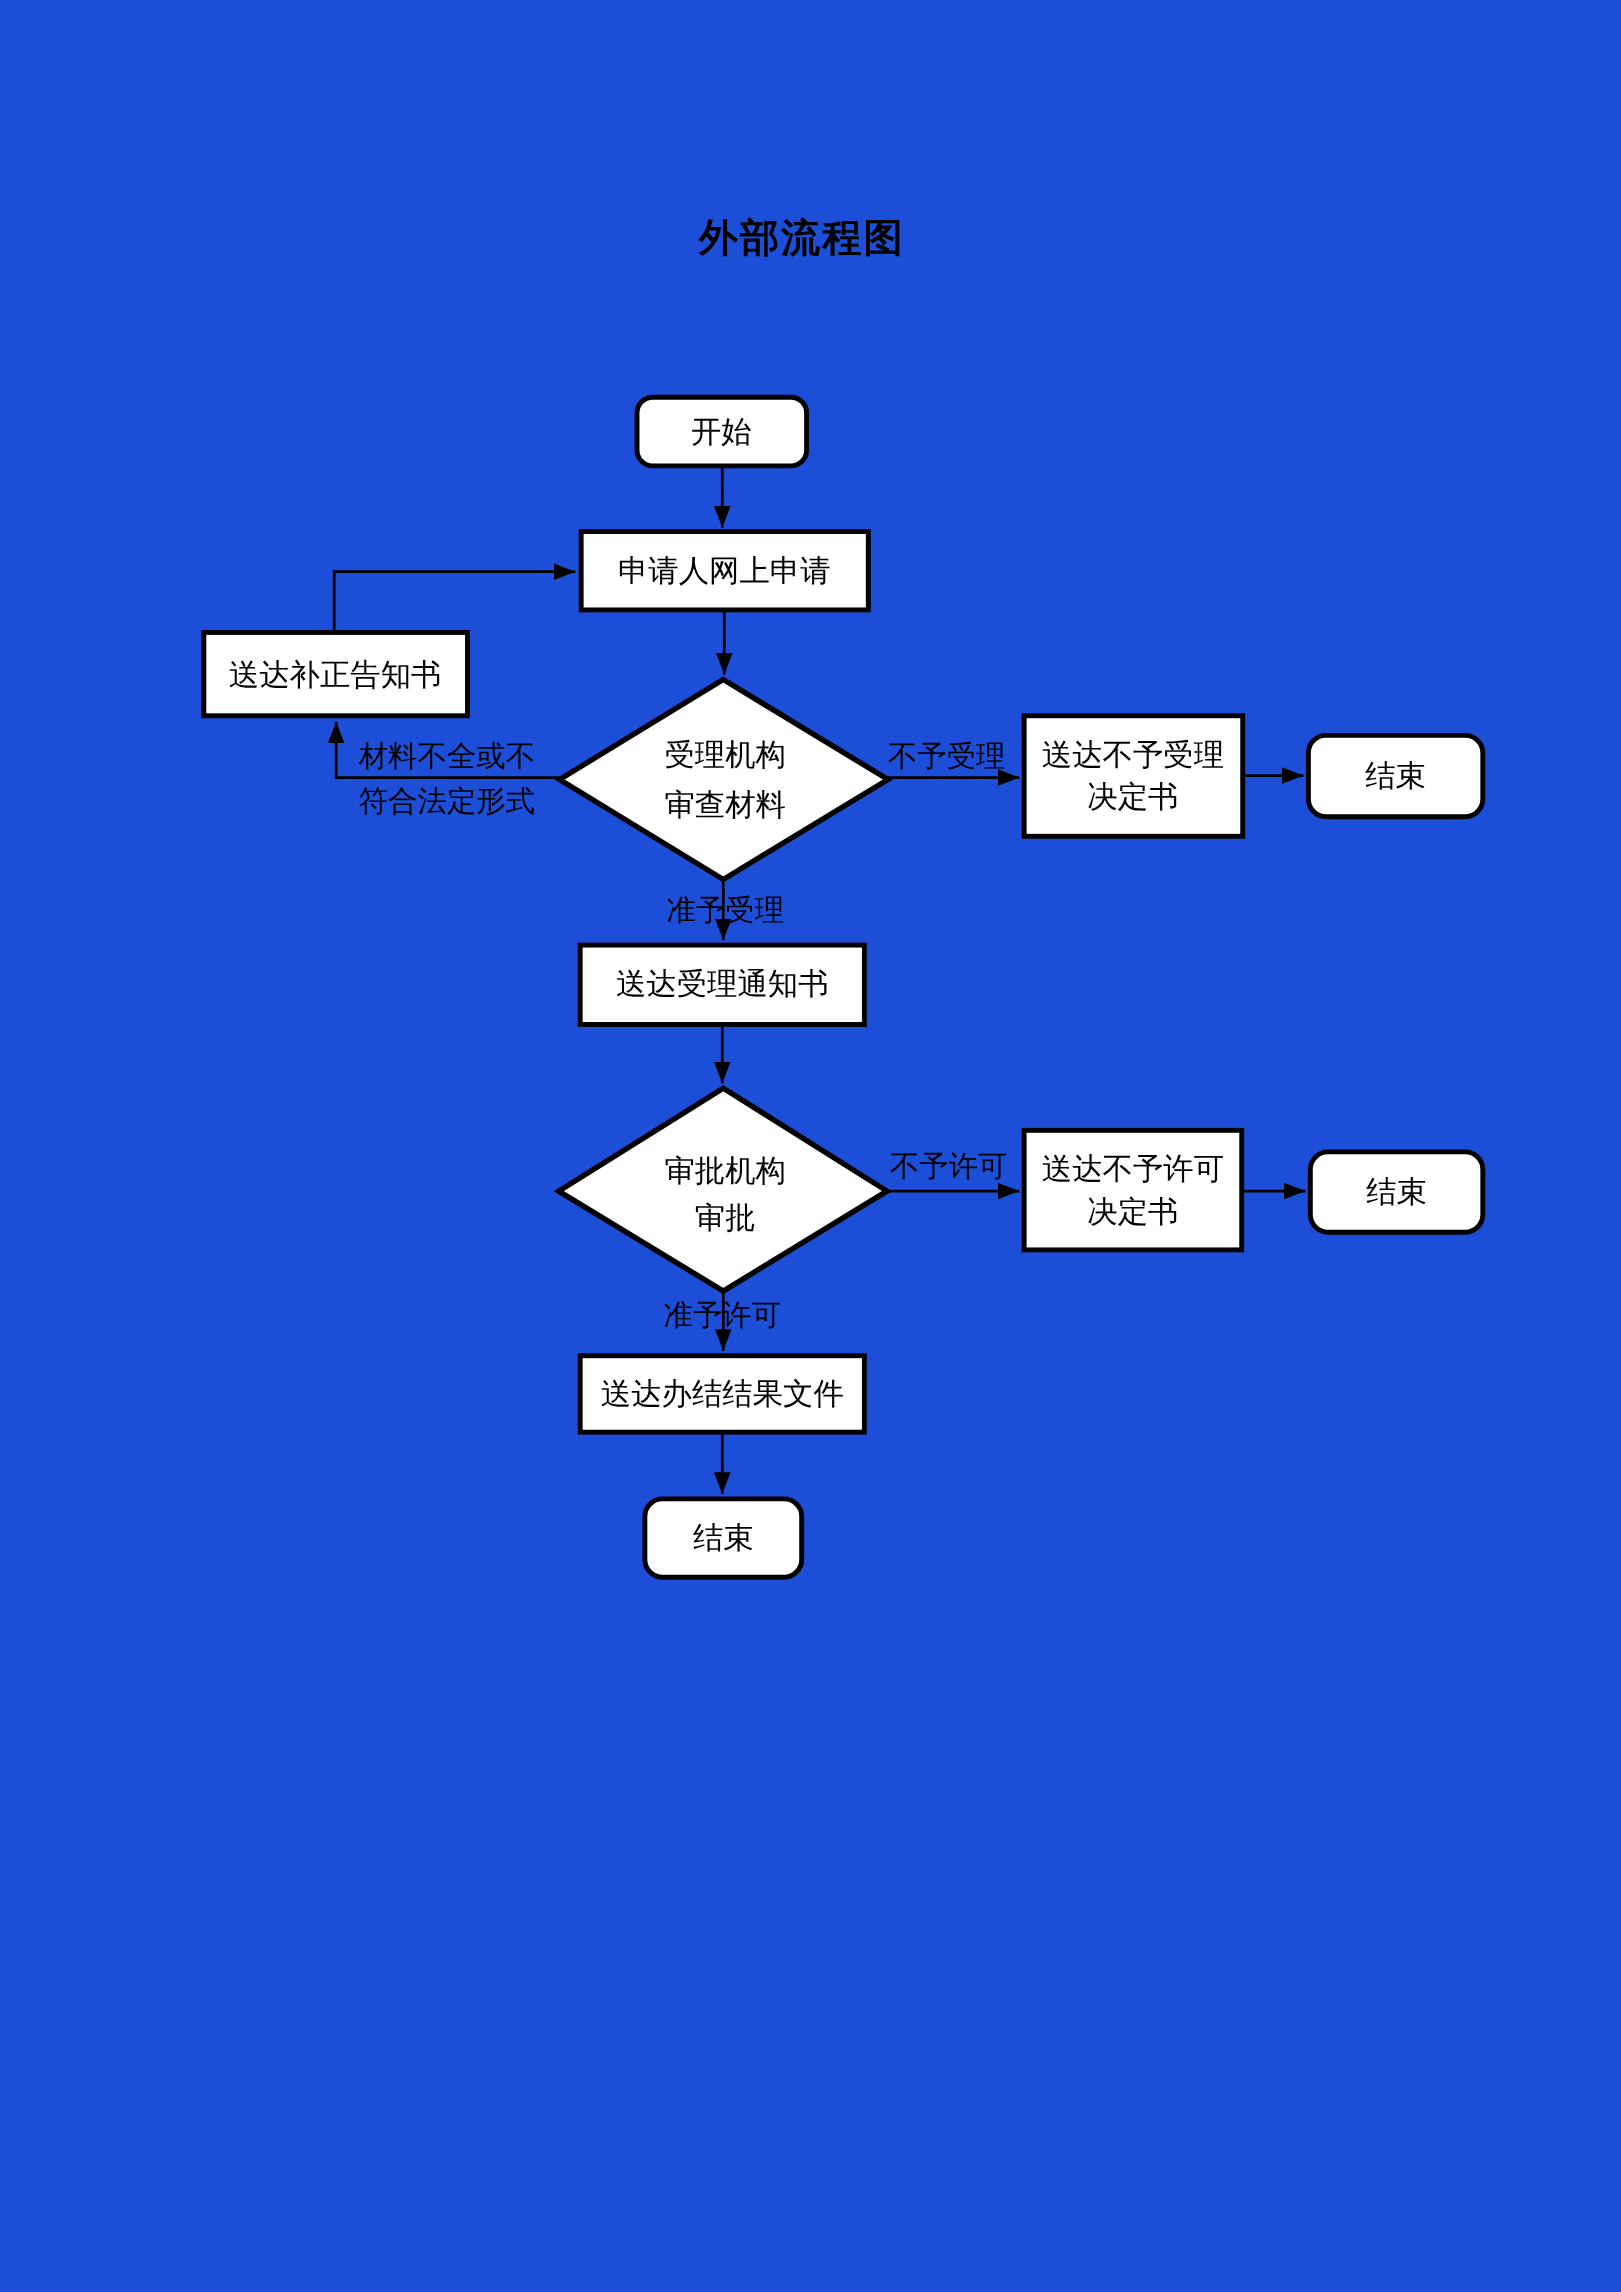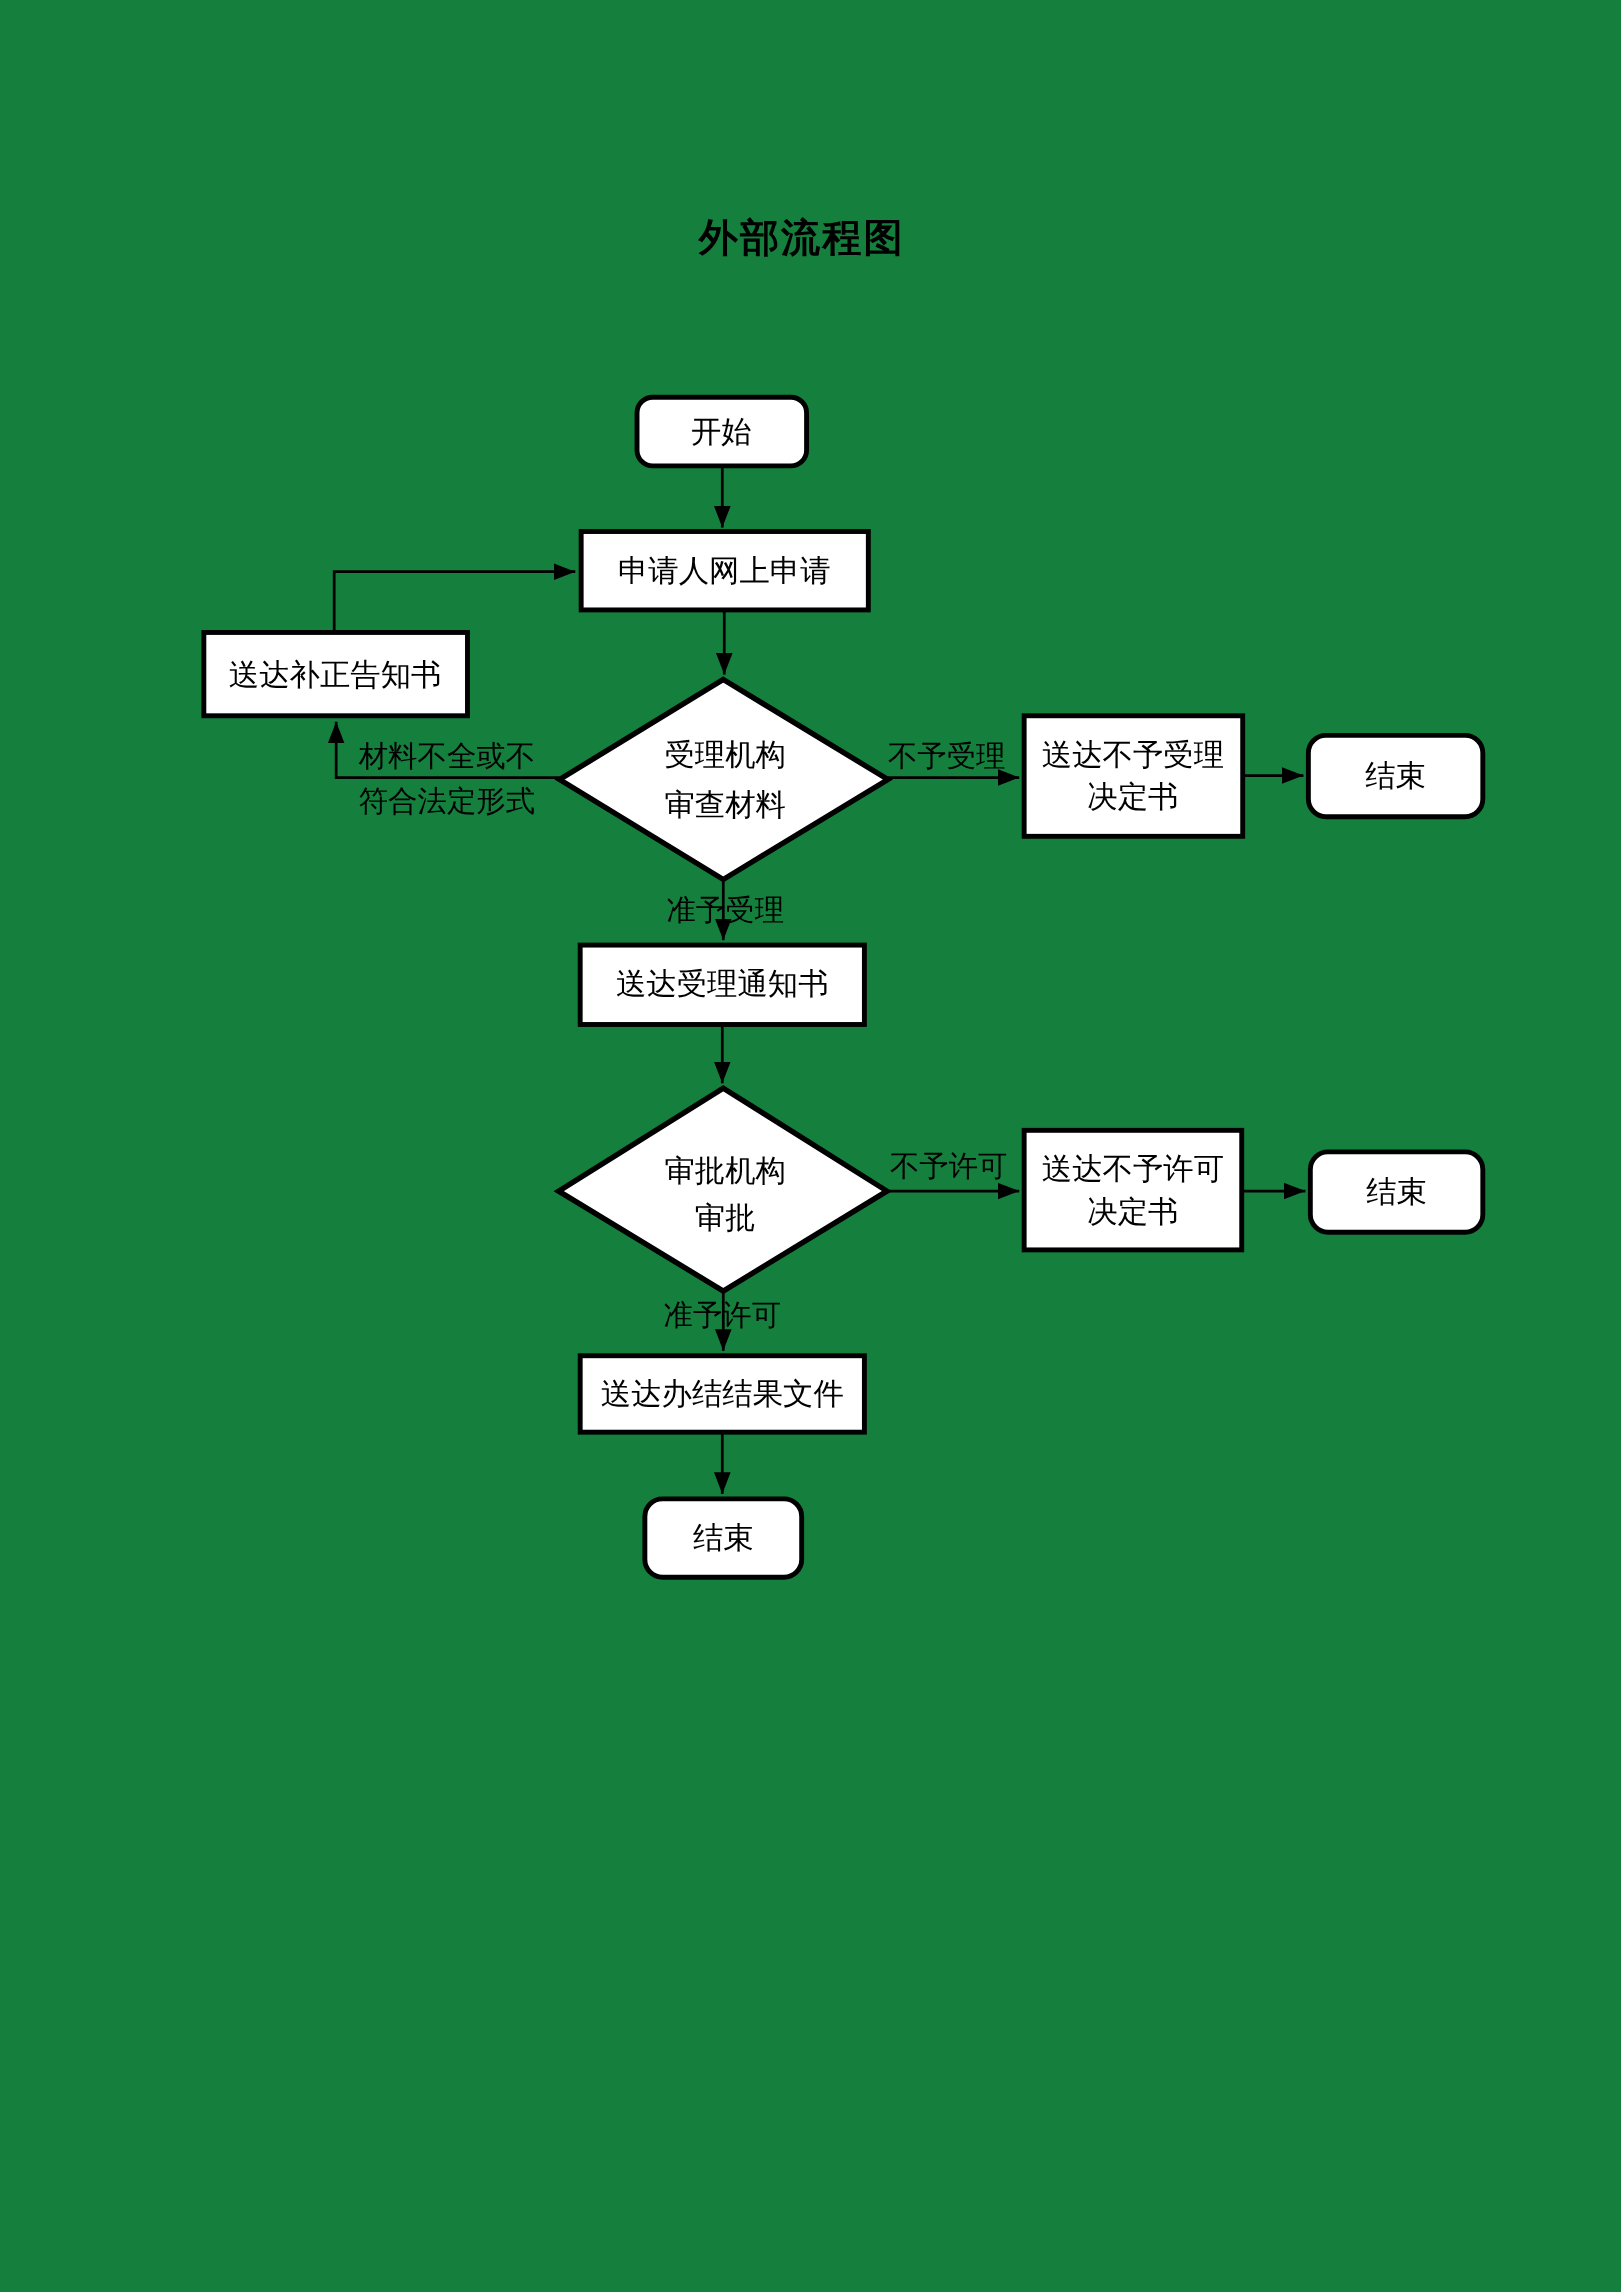--- a/index.html
+++ b/index.html
@@ -4,21 +4,21 @@
 <style>
   html, body {
     margin: 0;
     padding: 0;
     background: #ffffff;
   }
   .page {
     position: relative;
     width: 1621px;
     height: 2293px;
-    background: #15803d;
+    background: #1d4ed8;
     overflow: hidden;
   }
   svg text {
     fill: #000000;
     text-anchor: middle;
     dominant-baseline: central;
     font-family: "Liberation Serif", "DejaVu Serif", serif;
   }
   .title {
     font-size: 40px;

